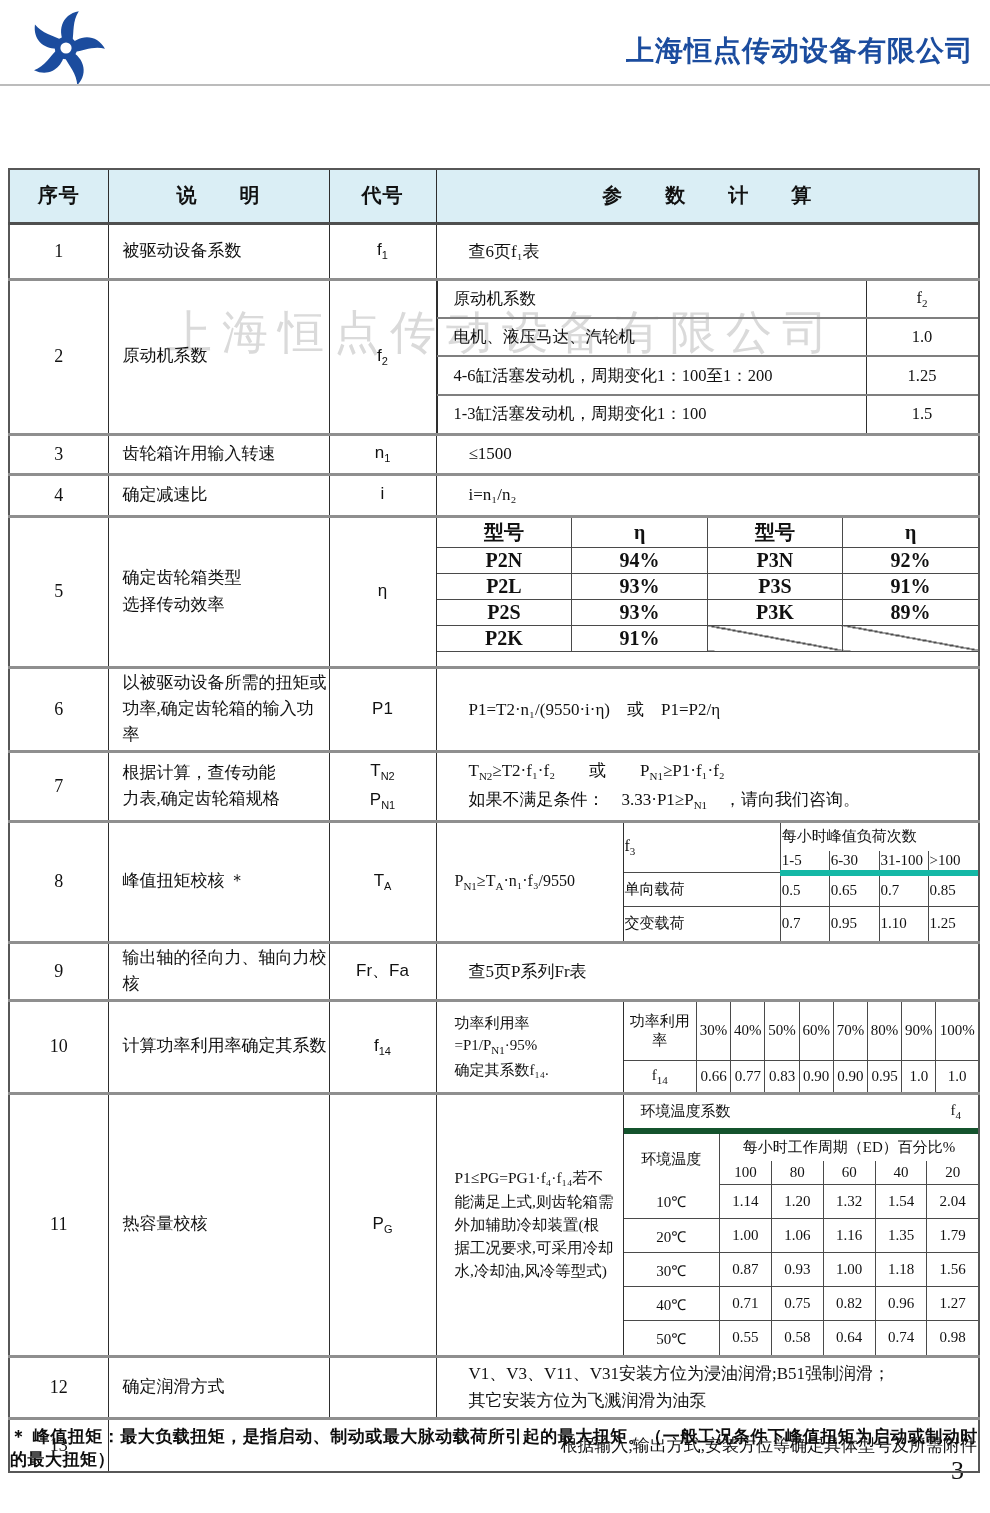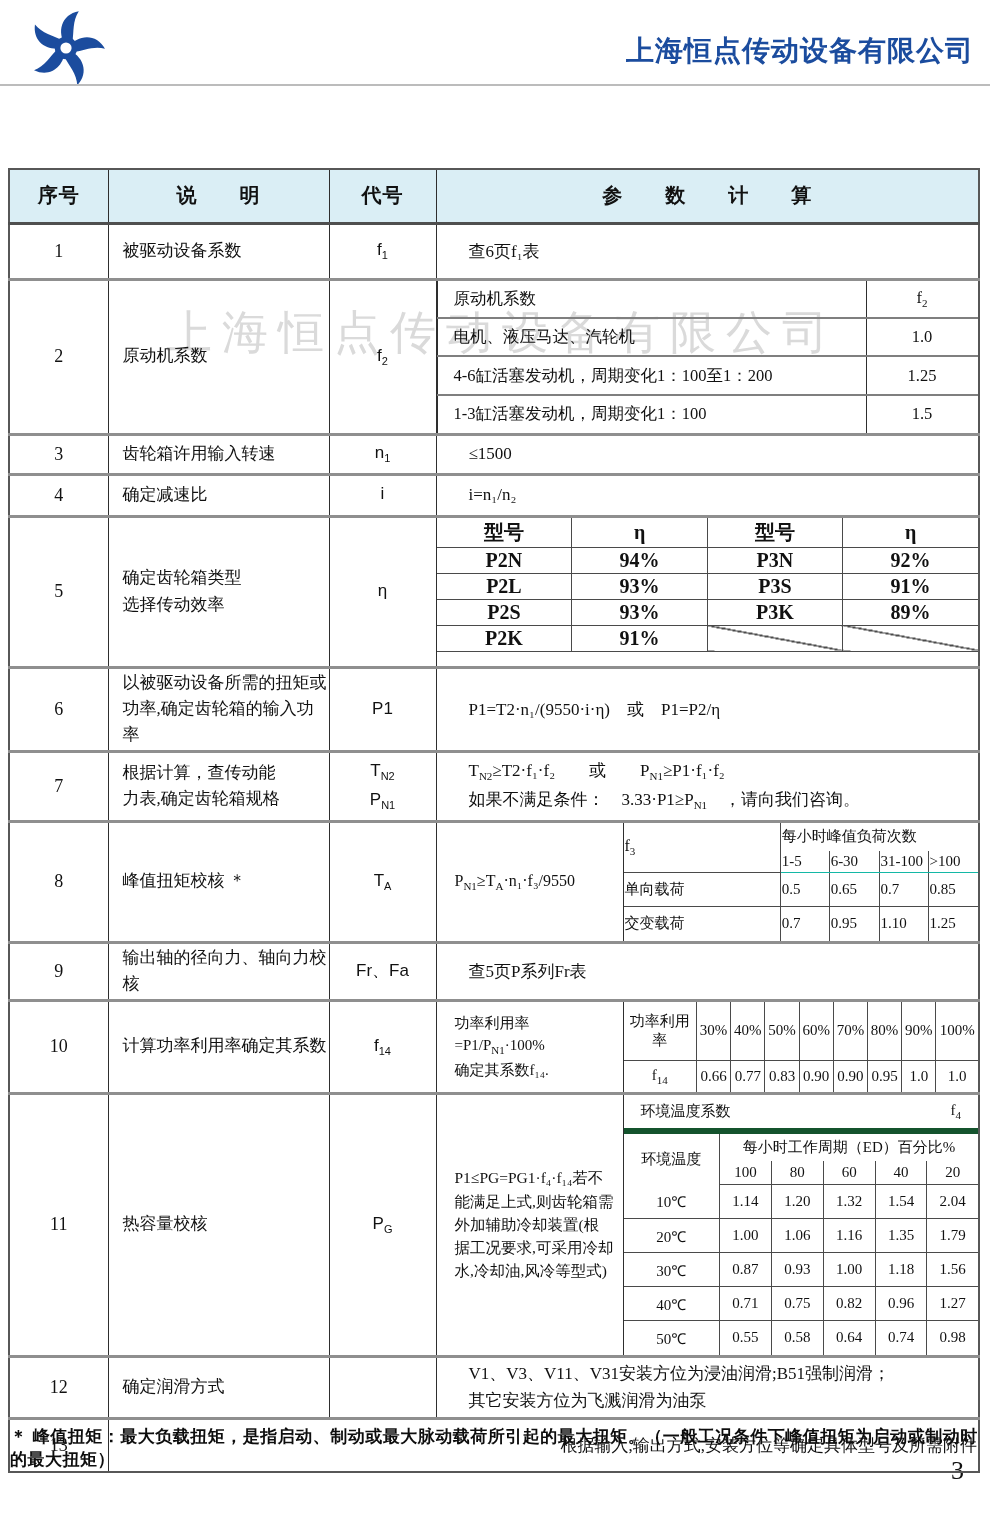--- a/index.html
+++ b/index.html
@@ -70,21 +70,21 @@
   table.t5 td.diag {
     background:linear-gradient(to top right,
       transparent calc(50% - 0.8px), #4a4a4a calc(50% - 0.8px),
       #4a4a4a calc(50% + 0.8px), transparent calc(50% + 0.8px));
   }
   
   table.t8 { width:100%; height:118px; border-collapse:collapse; text-align:left;
     font-family:"Liberation Serif", serif; font-size:15px; }
   table.t8 td { border-left:1px solid #4a4a4a; }
   table.t8 td.c0 { border-left:none; }
-  table.t8 tr.cols td { border-bottom:1px solid #14b8a6; }
+  table.t8 tr.cols td { border-bottom:6px solid #14b8a6; }
   table.t8 td.corner { border-bottom:1px solid #4a4a4a; font-size:16px; }
   table.t8 tr.d1 td { border-bottom:1px solid #4a4a4a; }
   table.t8 tr.sp td.spanh { border-bottom:none; }
   
   table.t10 { width:100%; height:90px; border-collapse:collapse; text-align:center;
     font-family:"Liberation Serif", serif; font-size:15px; }
   table.t10 td { border-left:1px solid #4a4a4a; }
   table.t10 td.c0 { border-left:none; }
   table.t10 tr:first-child td { border-bottom:1px solid #4a4a4a; }
   
@@ -328,21 +328,21 @@
     </tr>
 
     <tr class="m" style="height:90px">
       <td class="first no">10</td>
       <td class="desc">计算功率利用率确定其系数</td>
       <td class="code"><span>f</span><sub>14</sub></td>
       <td class="pflex">
         <div class="flexwrap w90">
           <div class="fbox sm" style="font-size:15px">
             <div>功率利用率</div>
-            <div><span>=P1/P</span><sub>N1</sub><span>·100%</span></div>
+            <div><span>=P1/P</span><sub>N1</sub><span>·95%</span></div>
             <div>确定其系数f₁₄.</div>
           </div>
           <div class="fright">
             <table class="t10">
               <colgroup>
                     <col style="width:73px">
                     <col>
                     <col>
                     <col>
                     <col>

